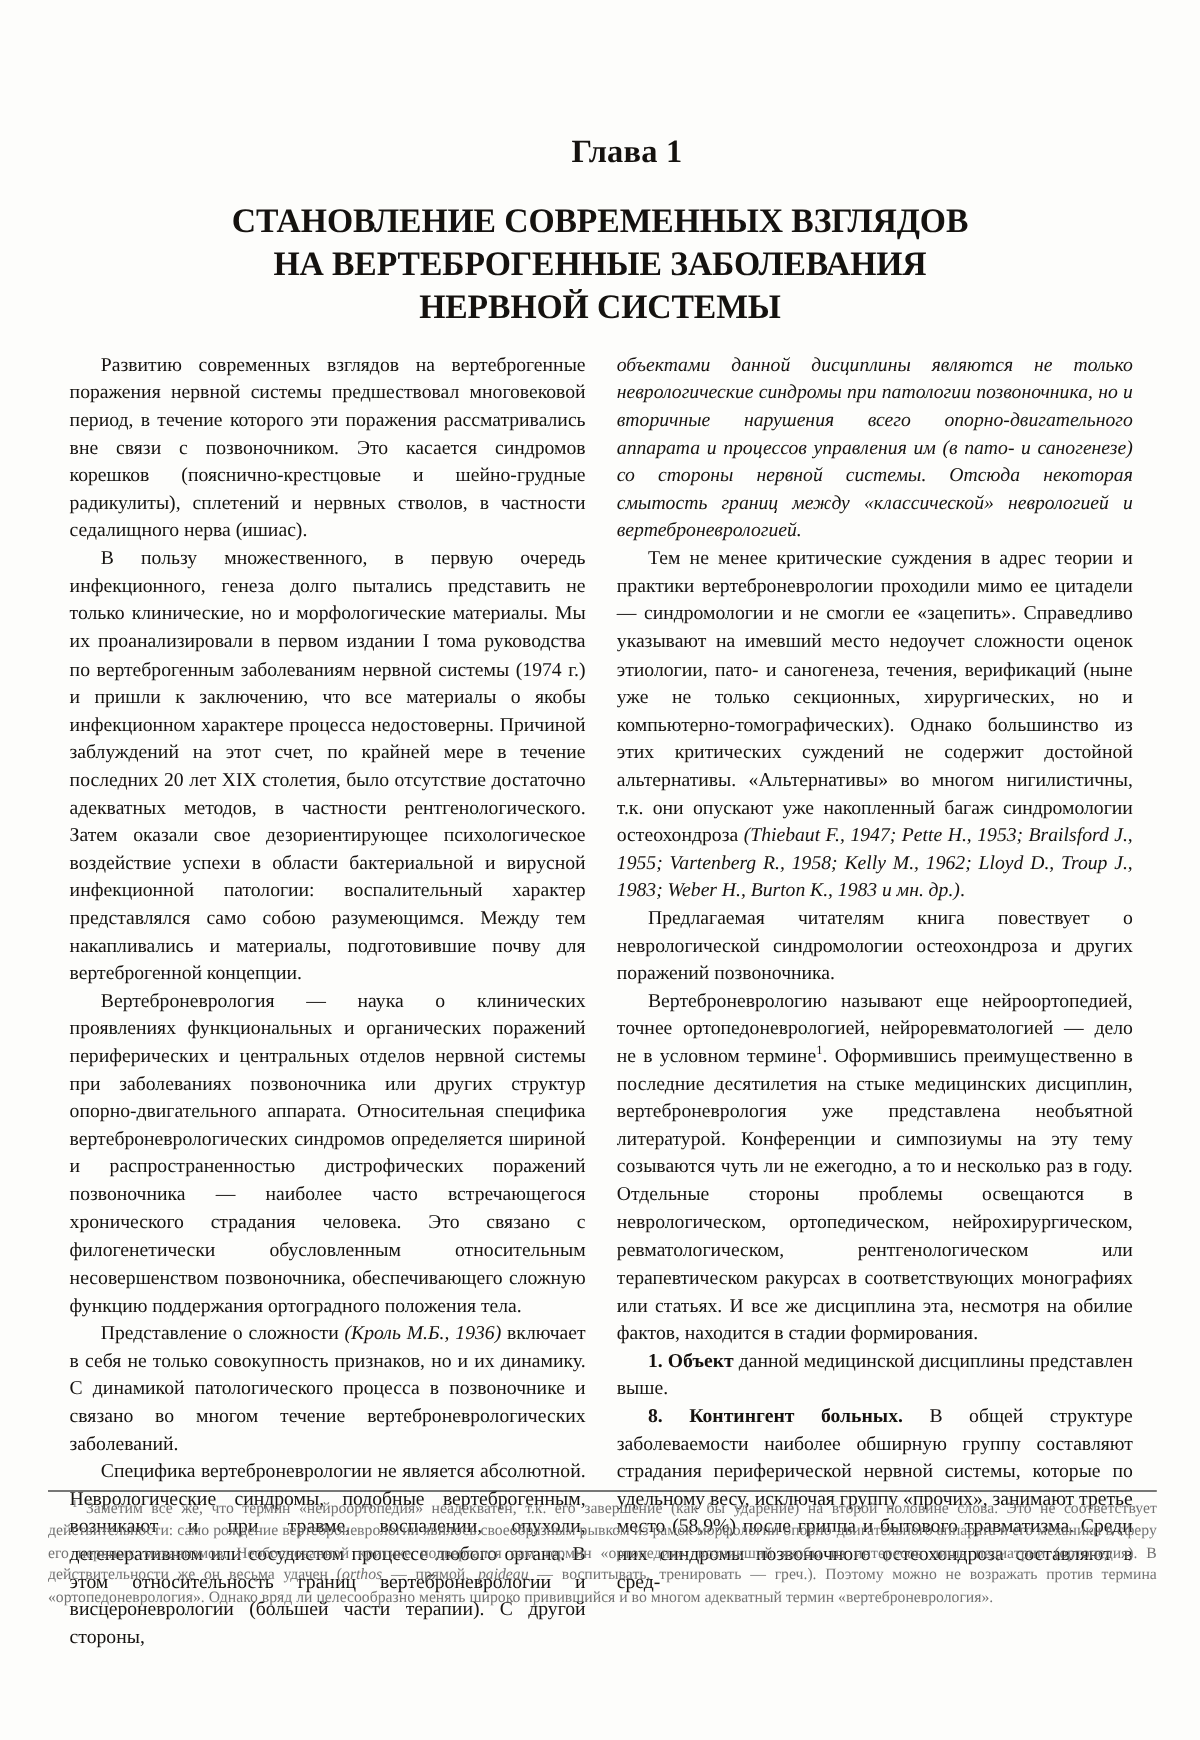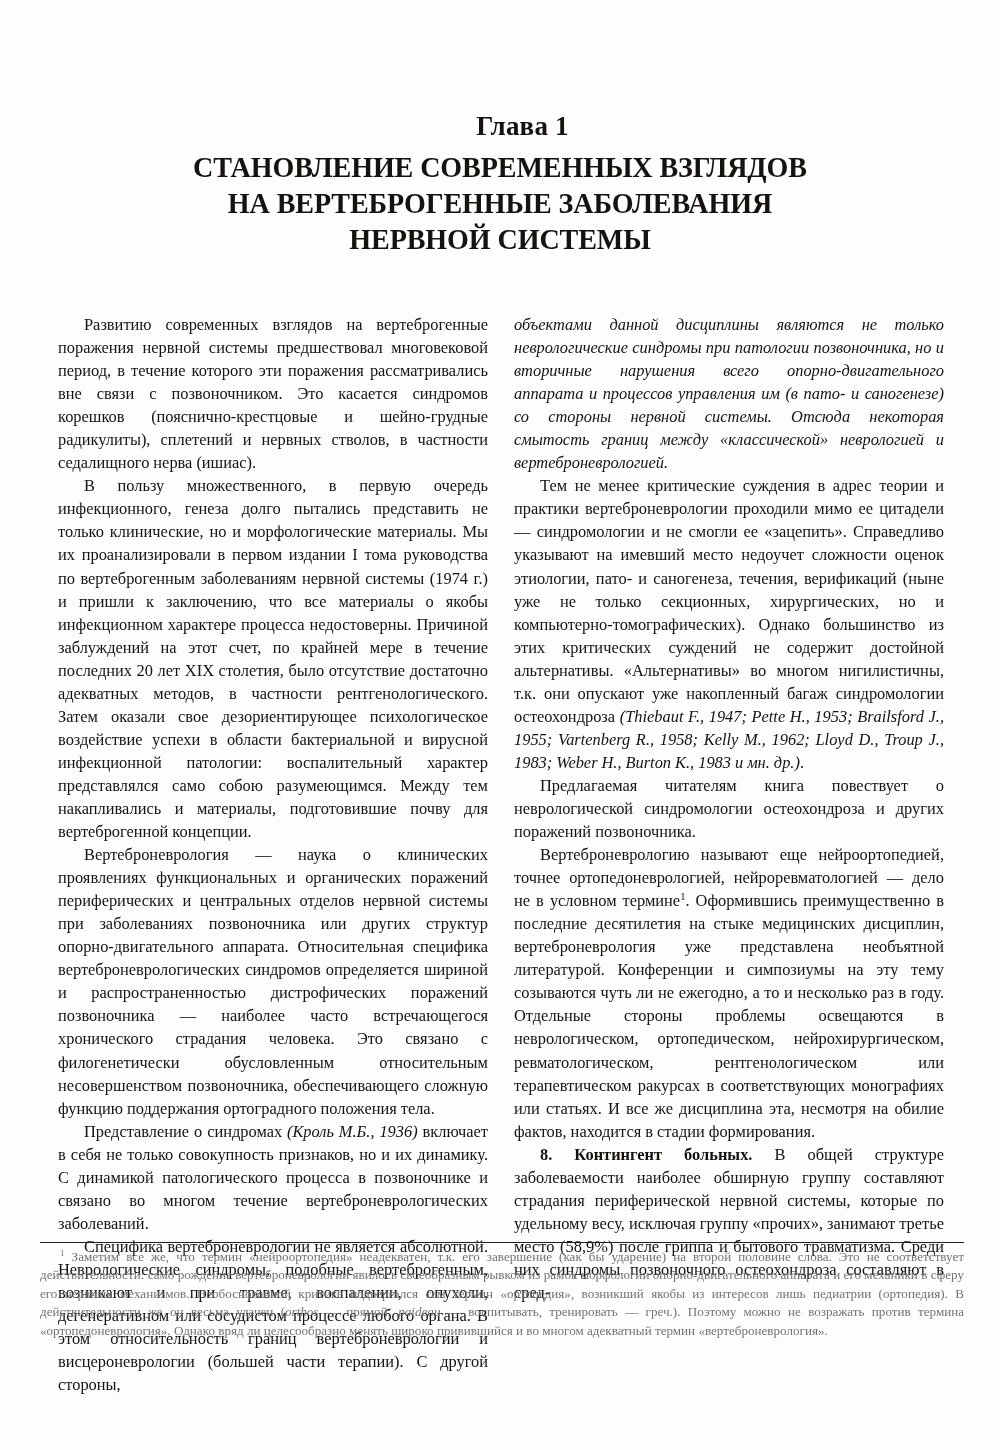--- a/index.html
+++ b/index.html
@@ -28,40 +28,40 @@
   .heading-block {
     padding-top: 112px;
     text-align: center;
   }
   .chapter-label {
     font-family: "Liberation Serif", "DejaVu Serif", serif;
     font-weight: bold;
     font-size: 27px;
     letter-spacing: 0.2px;
     line-height: 1.1;
-    margin: 0 0 8px 0;
+    margin: 0 0 25px 0;
     padding-left: 45px;
   }
   .chapter-title {
     font-family: "Liberation Serif", "DejaVu Serif", serif;
     font-weight: bold;
     font-size: 28.5px;
     line-height: 1.26;
     letter-spacing: -0.1px;
     margin: 0 auto;
     width: 760px;
     transform: scaleX(0.985);
   }
   .chapter-title .tline { display: block; white-space: nowrap; }
 
   
   .columns {
     position: absolute;
     left: 58px;
-    top: 313px;
+    top: 292px;
     width: 886px;
     display: flex;
     gap: 26px;
   }
   .col {
     width: 430px;
   }
   .col p {
     margin: 0;
     font-size: 16.4px;
@@ -122,29 +122,30 @@
       <span class="tline">НЕРВНОЙ СИСТЕМЫ</span>
     </div>
   </div>
 
   <div class="columns">
 
     <div class="col">
       <p>Развитию современных взглядов на вертеброгенные поражения нервной системы предшествовал многовековой период, в течение которого эти поражения рассматривались вне связи с позвоночником. Это касается синдромов корешков (пояснично-крестцовые и шейно-грудные радикулиты), сплетений и нервных стволов, в частности седалищного нерва (ишиас).</p>
       <p>В пользу множественного, в первую очередь инфекционного, генеза долго пытались представить не только клинические, но и морфологические материалы. Мы их проанализировали в первом издании I тома руководства по вертеброгенным заболеваниям нервной системы (1974 г.) и пришли к заключению, что все материалы о якобы инфекционном характере процесса недостоверны. Причиной заблуждений на этот счет, по крайней мере в течение последних 20 лет XIX столетия, было отсутствие достаточно адекватных методов, в частности рентгенологического. Затем оказали свое дезориентирующее психологическое воздействие успехи в области бактериальной и вирусной инфекционной патологии: воспалительный характер представлялся само собою разумеющимся. Между тем накапливались и материалы, подготовившие почву для вертеброгенной концепции.</p>
       <p>Вертеброневрология — наука о клинических проявлениях функциональных и органических поражений периферических и центральных отделов нервной системы при заболеваниях позвоночника или других структур опорно-двигательного аппарата. Относительная специфика вертеброневрологических синдромов определяется шириной и распространенностью дистрофических поражений позвоночника — наиболее часто встречающегося хронического страдания человека. Это связано с филогенетически обусловленным относительным несовершенством позвоночника, обеспечивающего сложную функцию поддержания ортоградного положения тела.</p>
-      <p><span>Представление о синдромах </span><i>(Кроль М.Б., 1936)</i><span> включает в себя не только совокупность признаков, но и их динамику. С динамикой патологического процесса в позвоночнике и связано во многом течение вертеброневрологических заболеваний.</span></p>
+      <p><span>Представление о сложности </span><i>(Кроль М.Б., 1936)</i><span> включает в себя не только совокупность признаков, но и их динамику. С динамикой патологического процесса в позвоночнике и связано во многом течение вертеброневрологических заболеваний.</span></p>
       <p>Специфика вертеброневрологии не является абсолютной. Неврологические синдромы, подобные вертеброгенным, возникают и при травме, воспалении, опухоли, дегенеративном или сосудистом процессе любого органа. В этом относительность границ вертеброневрологии и висцероневрологии (большей части терапии). С другой стороны,</p>
     </div>
 
     <div class="col">
       <p class="cont">объектами данной дисциплины являются не только неврологические синдромы при патологии позвоночника, но и вторичные нарушения всего опорно-двигательного аппарата и процессов управления им (в пато- и саногенезе) со стороны нервной системы. Отсюда некоторая смытость границ между «классической» неврологией и вертеброневрологией.</p>
       <p><span>Тем не менее критические суждения в адрес теории и практики вертеброневрологии проходили мимо ее цитадели — синдромологии и не смогли ее «зацепить». Справедливо указывают на имевший место недоучет сложности оценок этиологии, пато- и саногенеза, течения, верификаций (ныне уже не только секционных, хирургических, но и компьютерно-томографических). Однако большинство из этих критических суждений не содержит достойной альтернативы. «Альтернативы» во многом нигилистичны, т.к. они опускают уже накопленный багаж синдромологии остеохондроза </span><i>(Thiebaut F., 1947; Pette H., 1953; Brailsford J., 1955; Vartenberg R., 1958; Kelly M., 1962; Lloyd D., Troup J., 1983; Weber H., Burton K., 1983 и мн. др.)</i><span>.</span></p>
       <p>Предлагаемая читателям книга повествует о неврологической синдромологии остеохондроза и других поражений позвоночника.</p>
       <p><span>Вертеброневрологию называют еще нейроортопедией, точнее ортопедоневрологией, нейроревматологией — дело не в условном термине</span><sup class="fn">1</sup><span>. Оформившись преимущественно в последние десятилетия на стыке медицинских дисциплин, вертеброневрология уже представлена необъятной литературой. Конференции и симпозиумы на эту тему созываются чуть ли не ежегодно, а то и несколько раз в году. Отдельные стороны проблемы освещаются в неврологическом, ортопедическом, нейрохирургическом, ревматологическом, рентгенологическом или терапевтическом ракурсах в соответствующих монографиях или статьях. И все же дисциплина эта, несмотря на обилие фактов, находится в стадии формирования.</span></p>
+      <p><b>1. Объект</b><span> данной медицинской дисциплины представлен выше.</span></p>
       <p><b>8. Контингент больных.</b><span> В общей структуре заболеваемости наиболее обширную группу составляют страдания периферической нервной системы, которые по удельному весу, исключая группу «прочих», занимают третье место (58,9%) после гриппа и бытового травматизма. Среди них синдромы позвоночного остеохондроза составляют в сред-</span></p>
     </div>
 
   </div>
 
   <div class="footnote">
     <div class="footnote-rule"></div>
     <p><sup>1</sup><span> Заметим все же, что термин «нейроортопедия» неадекватен, т.к. его завершение (как бы ударение) на второй половине слова. Это не соответствует действительности: само рождение вертеброневрологии явилось своеобразным рывком из рамок морфологии опорно-двигательного аппарата и его механики в сферу его нервных механизмов. Необоснованной критике подвергался сам термин «ортопедия», возникший якобы из интересов лишь педиатрии (ортопедия). В действительности же он весьма удачен (</span><i>orthos</i><span> — прямой, </span><i>paideau</i><span> — воспитывать, тренировать — греч.). Поэтому можно не возражать против термина «ортопедоневрология». Однако вряд ли целесообразно менять широко привившийся и во многом адекватный термин «вертеброневрология».</span></p>
   </div>
 

